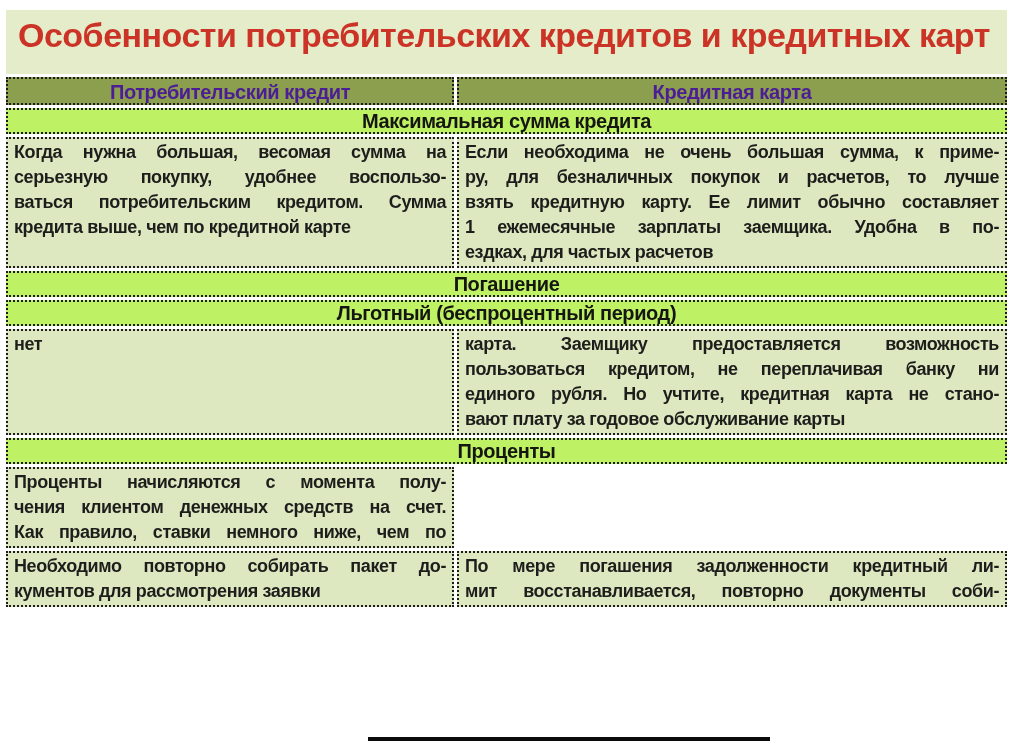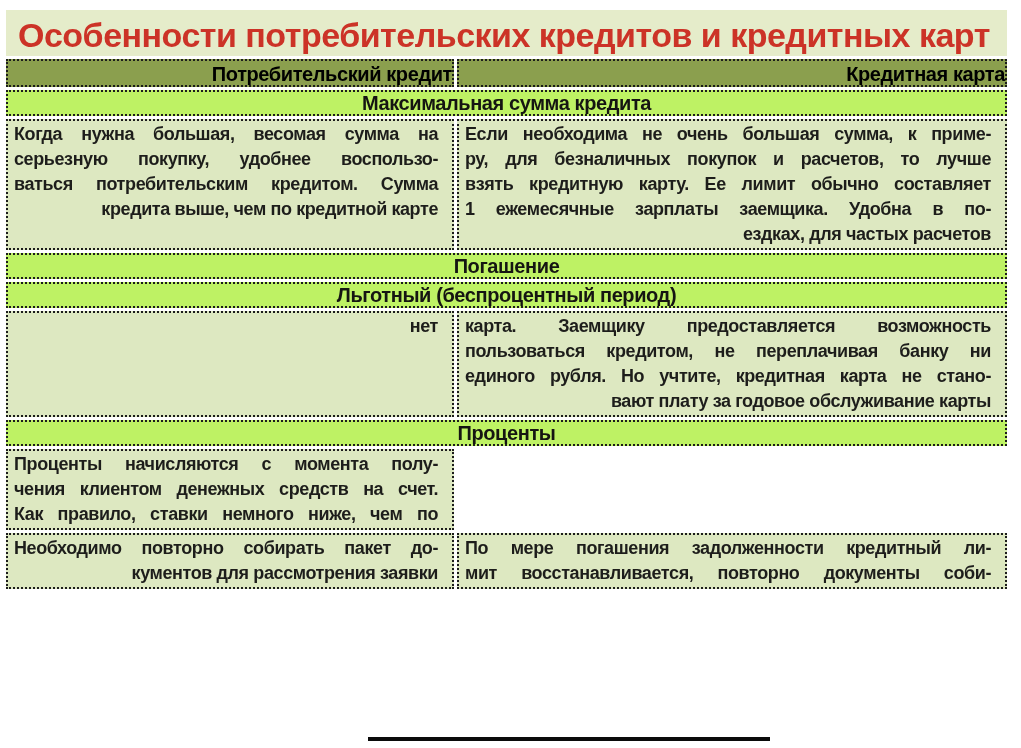--- a/index.html
+++ b/index.html
@@ -14,35 +14,35 @@
   .content{
     position:absolute;left:6px;top:10px;width:1001px;
     display:flex;flex-direction:column;gap:3px;
   }
   .title-band{
     background:#e5ecca;
     color:#cc3327;
     font-weight:bold;
     font-size:34px;
     letter-spacing:-0.5px;
-    height:46px;
+    height:64px;
     line-height:50px;
     padding-left:12px;
     white-space:nowrap;
     box-sizing:border-box;
   }
   .tbl{display:flex;flex-direction:column;gap:3px;background:#ffffff;}
   .two-col{display:grid;grid-template-columns:448px 1fr;gap:3px;}
   .hcell{
     background:#8b9f4e;
-    color:#000000;
+    color:#4c1d95;
     font-weight:bold;
     font-size:20px;
     letter-spacing:-0.4px;
-    text-align:right;
+    text-align:center;
     height:28px;line-height:26px;
     border:2px dotted #1c1c1c;
     box-sizing:border-box;
   }
   .srow{
     background:#bef264;
     color:#151512;
     font-weight:bold;
     font-size:20px;
     letter-spacing:-0.4px;
@@ -51,25 +51,25 @@
     border:2px dotted #1c1c1c;
     box-sizing:border-box;
   }
   .bcell{
     background:#dde8c1;
     color:#1d1d1b;
     font-weight:bold;
     font-size:18px;
     letter-spacing:-0.4px;
     line-height:25px;
-    padding:1px 14px 1px 6px;
+    padding:1px 6px 1px 6px;
     border:2px dotted #1c1c1c;
     box-sizing:border-box;
   }
-  .tline{text-align:right;}
+  .tline{text-align:left;}
   .jfull{text-align:justify;text-align-last:justify;}
   .bottom-rule{
     position:absolute;
     left:368px;top:737px;
     width:402px;height:4px;
     background:#0a0a0a;
   }
 </style>
 </head>
 <body>

